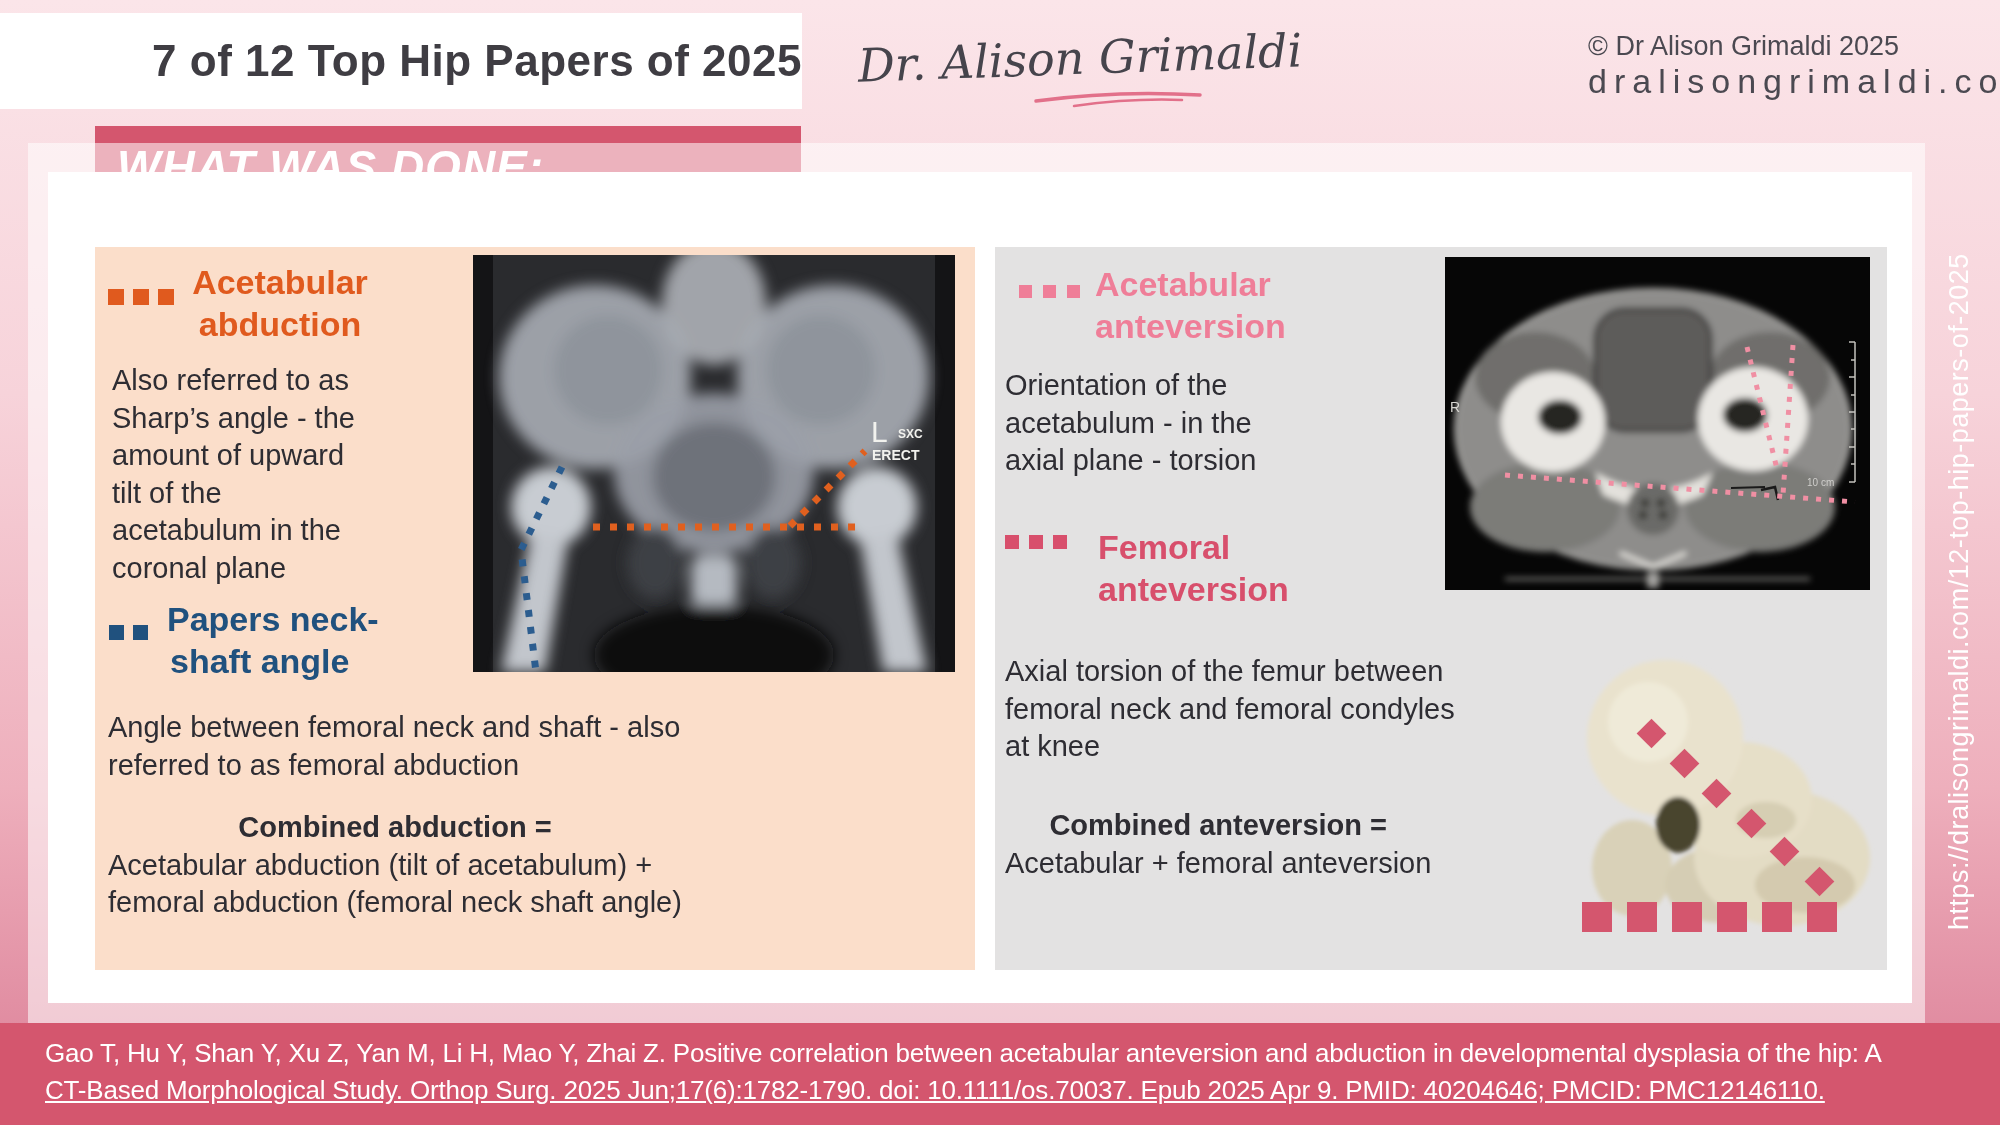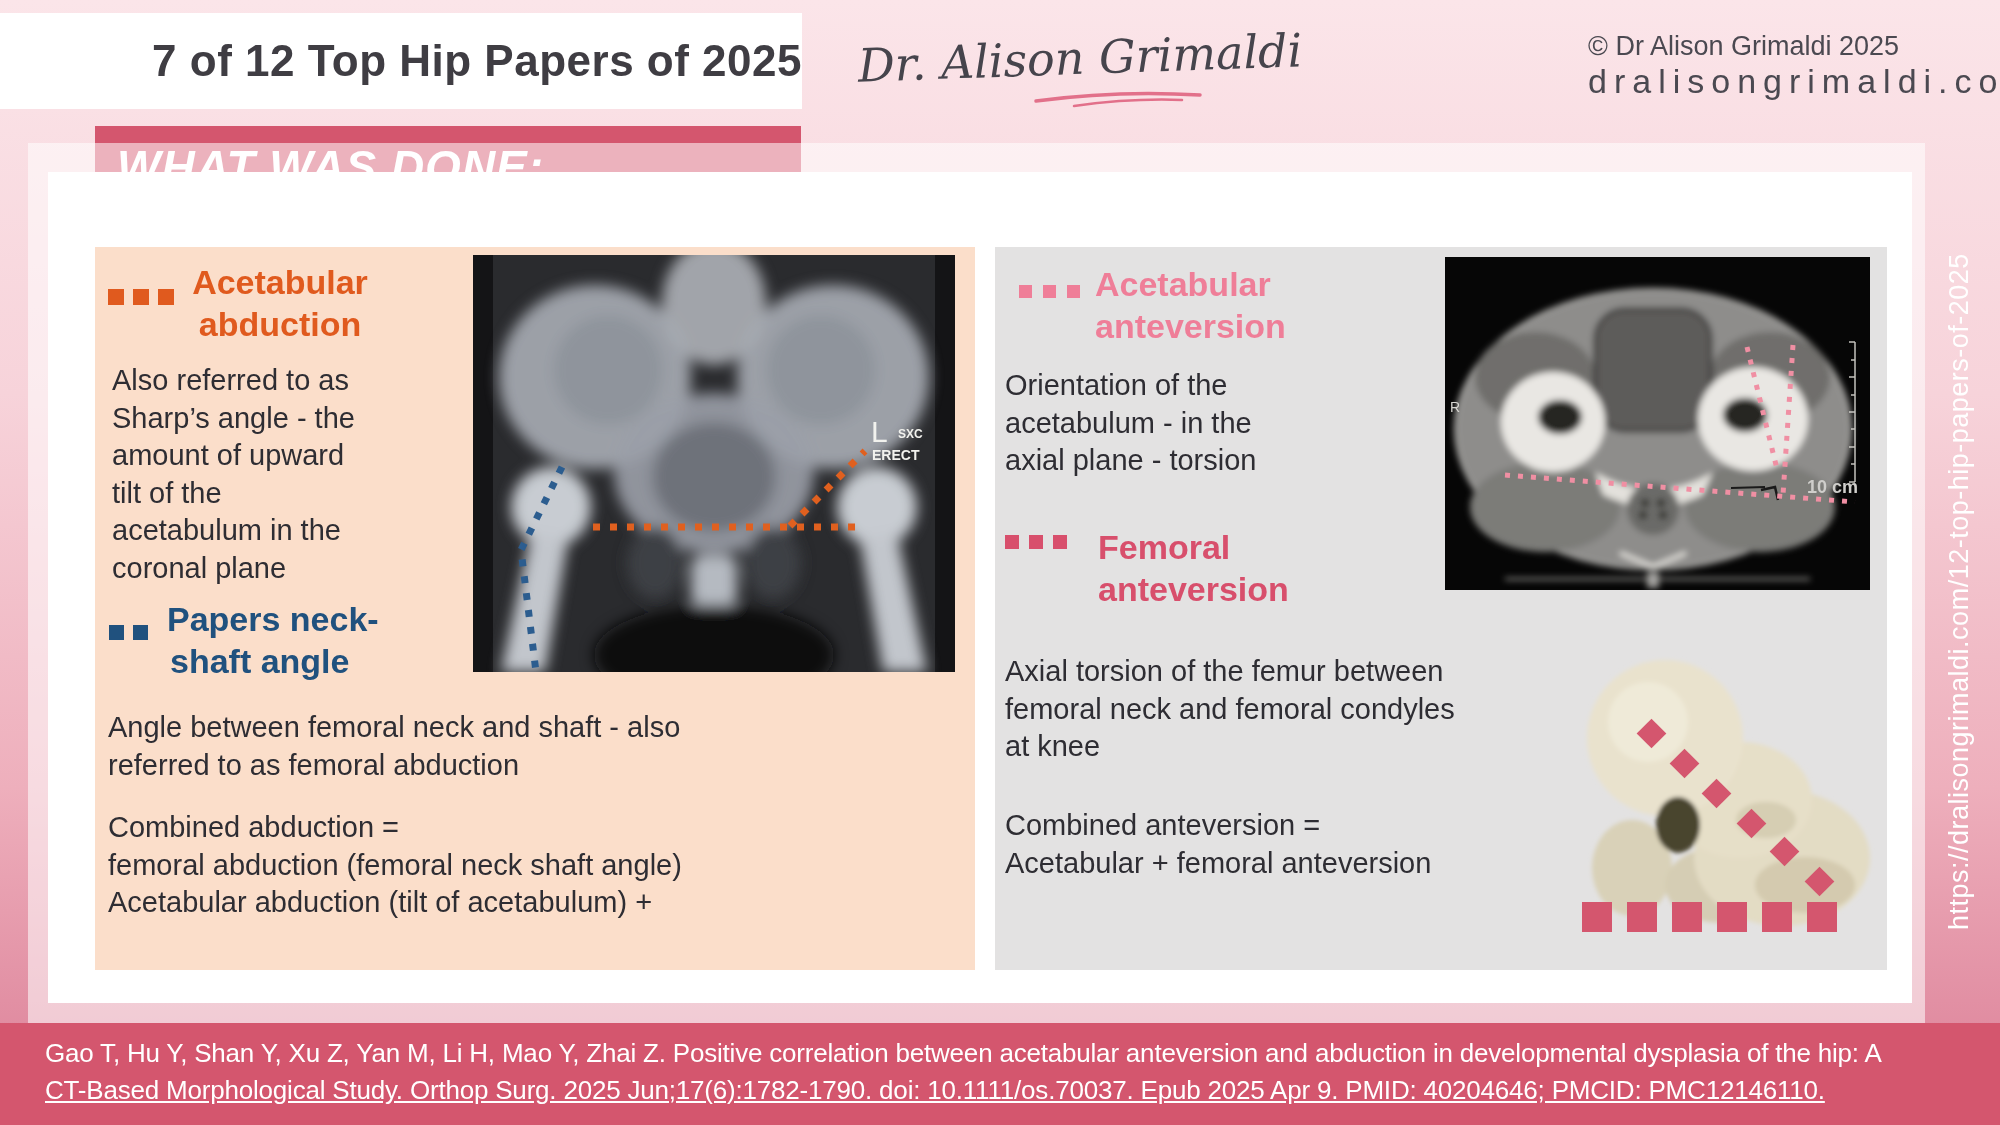--- a/index.html
+++ b/index.html
@@ -27,21 +27,21 @@
   .panel { position:absolute; top:247px; height:723px;padding-left:40px; }
   .panel-left { left:95px; width:880px; background:#fbdeca; }
   .panel-right { left:995px; width:892px; background:#e3e2e2; }
   
   .dots { position:absolute; display:flex; }
   .dots .sq { display:block; }
   
   .h-block { position:absolute; font-weight:800; line-height:42px; font-size:34px; }
   .body-text { position:absolute; color:#2e2d33; font-size:29px; line-height:37.5px; }
   .body-text .ln { white-space:nowrap; }
-  .bold-ln { font-weight:400; }
+  .bold-ln { font-weight:700;text-align:center; }
   
   .xray { position:absolute; left:378px; top:8px; width:482px; height:417px; background:#141416; }
   .ct { position:absolute; left:450px; top:10px; width:425px; height:333px; background:#060606; }
   .femur { position:absolute; left:575px; top:403px; width:330px; height:300px; }
   .img-label { position:absolute; color:#f2f2ee; font-weight:700; }
   
   .citation-band { position:absolute; left:0; top:1023px; width:2000px; height:110px; background:#d4566e; color:#ffffff; }
   .citation-band .cit-ln { position:absolute; left:45px; white-space:nowrap; font-size:26px; letter-spacing:-0.2px; }
   
   .vertical-url { position:absolute; left:1936px; top:172px; height:840px; width:46px;
@@ -106,22 +106,22 @@
       <div style="padding-left:3px;">shaft angle</div>
     </div>
 
     <div class="body-text" style="left:13px; top:462px;">
       <div class="ln">Angle between femoral neck and shaft - also</div>
       <div class="ln">referred to as femoral abduction</div>
     </div>
 
     <div class="body-text" style="left:13px; top:562px;">
       <div class="ln bold-ln">Combined abduction =</div>
+      <div class="ln">Acetabular abduction (tilt of acetabulum) +</div>
       <div class="ln">femoral abduction (femoral neck shaft angle)</div>
-      <div class="ln">Acetabular abduction (tilt of acetabulum) +</div>
     </div>
 
     <div class="xray">
       <svg width="482" height="417" viewBox="0 0 482 417">
         <defs>
             <filter id="soft" x="-30%" y="-30%" width="160%" height="160%">
               <feGaussianBlur stdDeviation="7"></feGaussianBlur>
             </filter>
           </defs>
         <rect x="0" y="0" width="482" height="417" fill="#141416"></rect>
@@ -234,21 +234,21 @@
             <line x1="406" y1="207" x2="410" y2="207"></line>
           <line x1="404" y1="225" x2="410" y2="225"></line>
         </g>
         <path d="M316,233 l14,-3 l3,13" fill="none" stroke="#1a1a1a" stroke-width="2.5"></path>
         <line x1="286" y1="231" x2="320" y2="230" stroke="#1a1a1a" stroke-width="2"></line>
         <line x1="60" y1="218" x2="410" y2="245" stroke="#f08fa3" stroke-width="5" stroke-dasharray="5 8"></line>
         <line x1="348" y1="88" x2="338" y2="238" stroke="#f08fa3" stroke-width="5" stroke-dasharray="5 8"></line>
         <line x1="302" y1="90" x2="332" y2="212" stroke="#f08fa3" stroke-width="5" stroke-dasharray="5 8"></line>
       </svg>
       <span class="img-label" style="left:5px; top:142px; font-size:14px; font-weight:400; color:#d8d7d2;">R</span>
-      <span class="img-label" style="left:362px; top:220px; font-size:18px; font-weight:700; color:#cfcecb;">10 cm</span>
+      <span class="img-label" style="left:362px; top:220px; font-size:10px; font-weight:400; color:#cfcecb;">10 cm</span>
     </div>
 
     <div class="femur">
       <svg width="330" height="300" viewBox="0 0 330 300">
         <defs>
             <filter id="soft3" x="-30%" y="-30%" width="160%" height="160%">
               <feGaussianBlur stdDeviation="2"></feGaussianBlur>
             </filter>
           </defs>
         <g filter="url(#soft3)">

